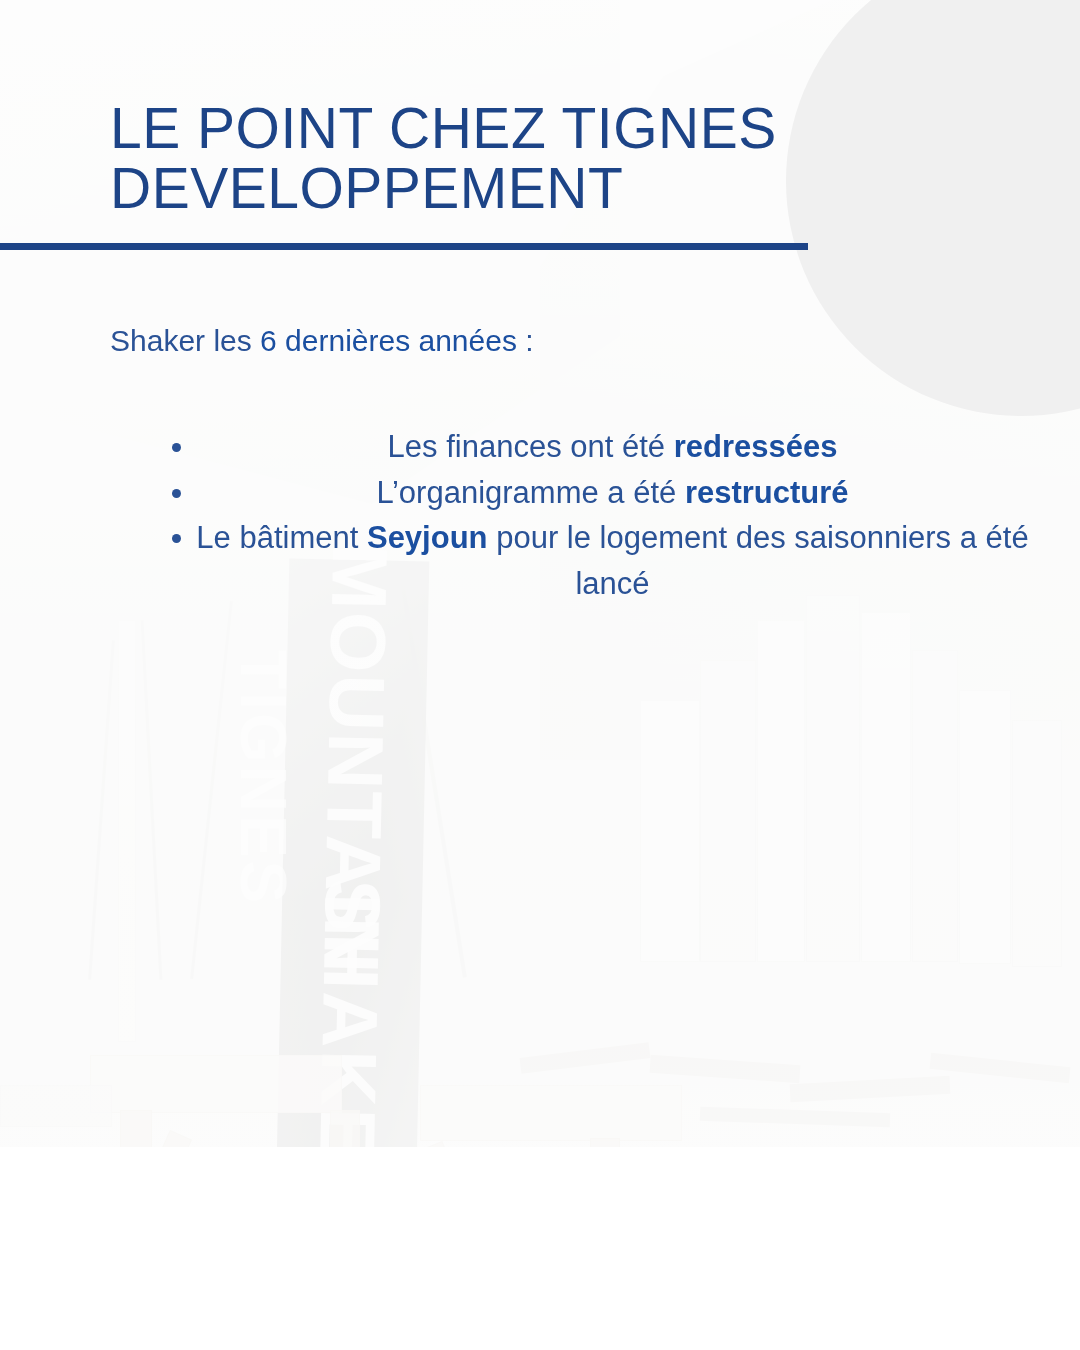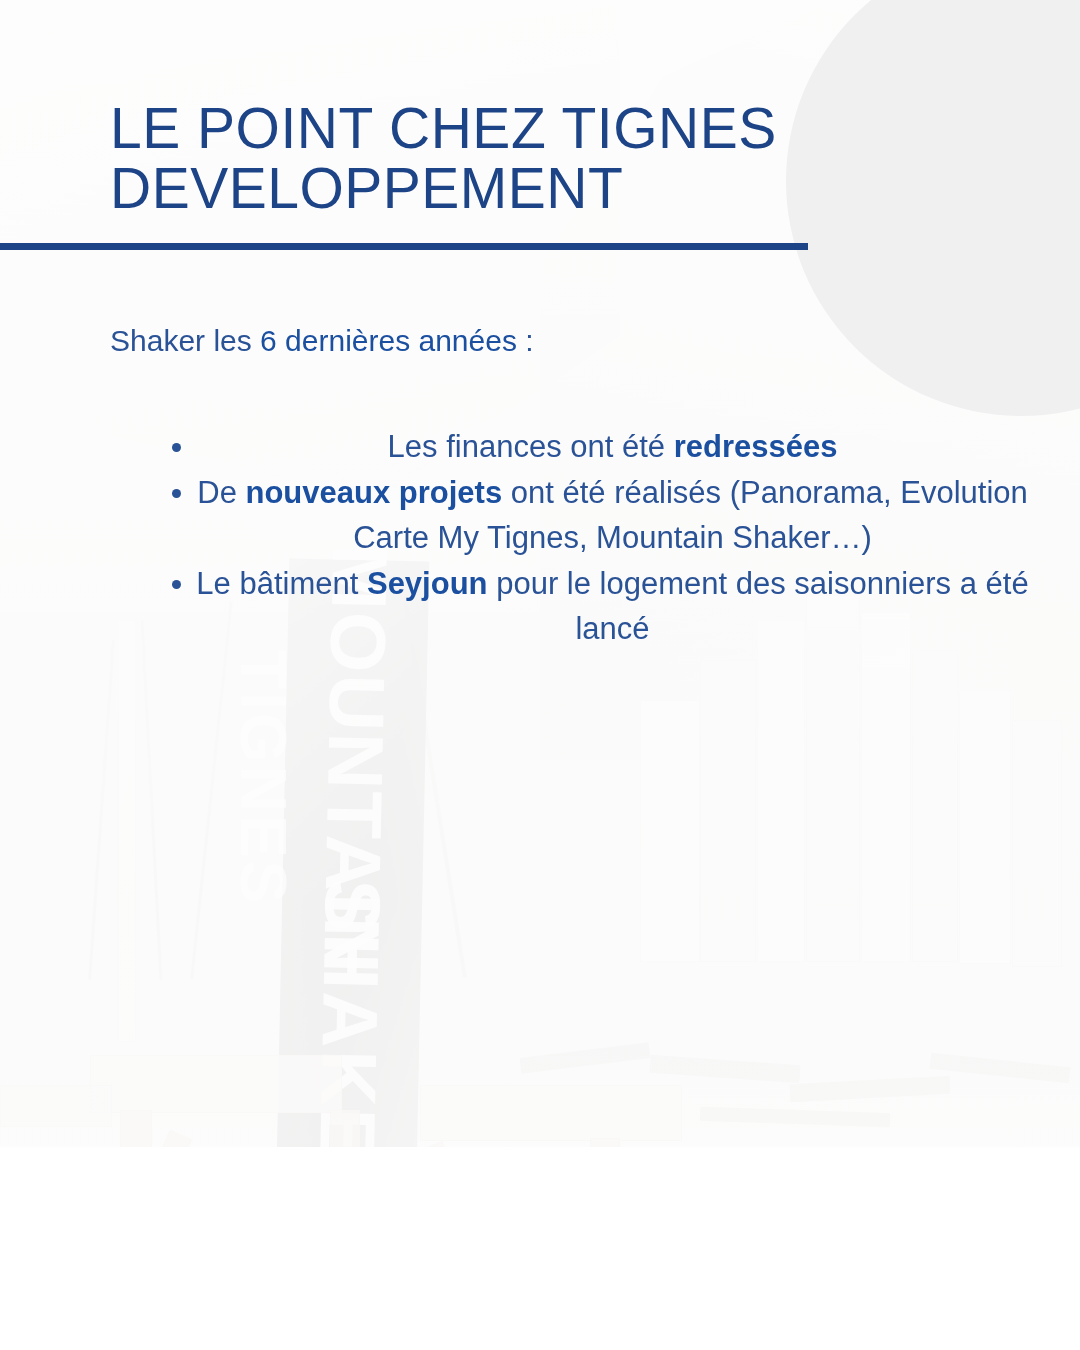--- a/index.html
+++ b/index.html
@@ -219,21 +219,21 @@
     <div class="rule"></div>
   </div>
 
   <div class="body-wrap">
     <div class="intro">
       <span>Shaker les </span><b>6 dernières années</b><span> :</span>
     </div>
 
     <ul class="bullets" id="bullet-list">
         <li><span>Les finances ont été </span><b>redressées</b></li>
-        <li><span>De </span><b>nouveaux projets</b><span> ont été réalisés (Panorama, Evolution Carte My Tignes, Mountain Shaker…)</span></li>
+        <li><span>L’organigramme a été </span><b>restructuré</b></li>
         <li><span>Le bâtiment </span><b>Seyjoun</b><span> pour le logement des saisonniers a été lancé</span></li>
       </ul>
   </div>
 
   <div class="logo">
     <svg viewBox="0 0 108 62" xmlns="http://www.w3.org/2000/svg" aria-hidden="true">
       <path d="M1 55 L26 29 L33 36 L41 24 L49 37 L57 14 L72 36 L79 30 L86 41 L95 32 L107 55 Z" fill="#1d4487"></path>
       <path d="M41 24 L49 37 L44 41 L36 33 Z" fill="#ffffff" opacity="0.9"></path>
       <path d="M57 14 L64 25 L59 31 L53 23 Z" fill="#ffffff" opacity="0.55"></path>
     </svg>

